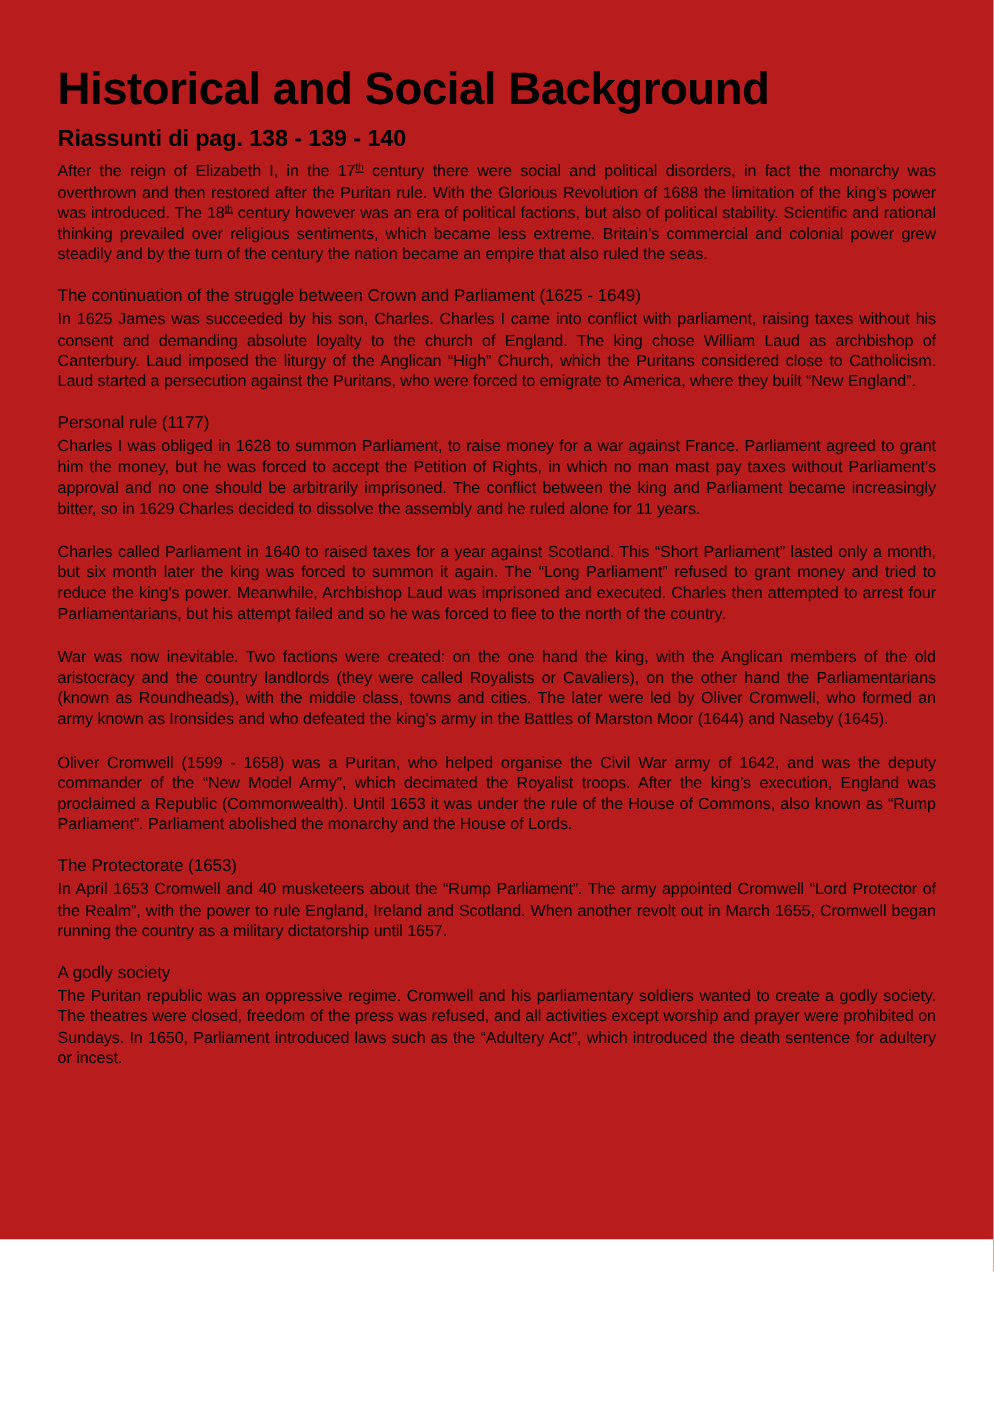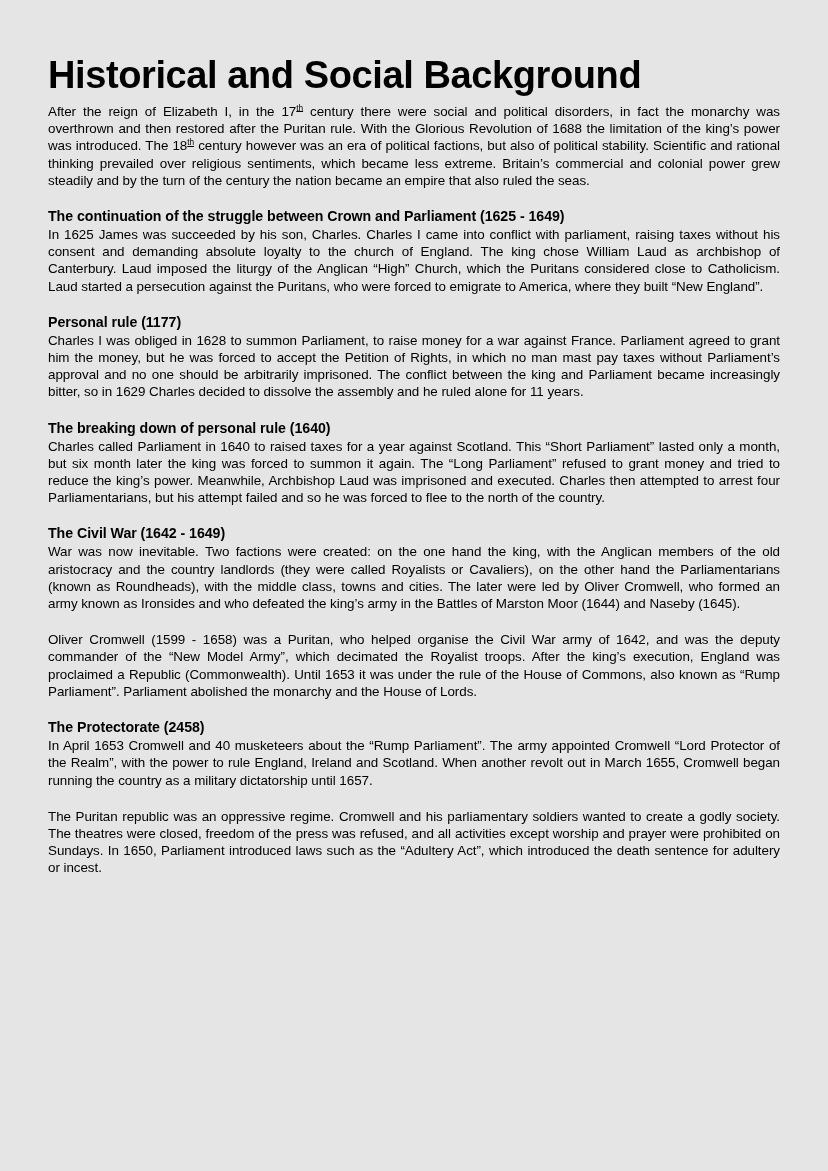--- a/index.html
+++ b/index.html
@@ -6,22 +6,22 @@
     margin: 0;
     padding: 0;
     background: #ffffff;
   }
   body {
     font-family: "Liberation Sans", sans-serif;
     color: #000000;
   }
   .page {
     width: 828px;
-    height: 1171px;
-    background: #e5e5e5;
+    height: 1033px;
+    background: #b91c1c;
     box-sizing: border-box;
     padding: 48px 48px 0 48px;
     position: relative;
     overflow: hidden;
   }
   .doc-title {
     font-size: 38px;
     font-weight: bold;
     line-height: 1.05;
     letter-spacing: -0.4px;
@@ -37,21 +37,21 @@
     padding: 0;
   }
   .section {
     margin-top: 19px;
   }
   .section.first {
     margin-top: 7px;
   }
   .section-heading {
     font-size: 14.2px;
-    font-weight: bold;
+    font-weight: normal;
     line-height: 1.2;
     letter-spacing: -0.05px;
     margin: 0 0 1px 0;
   }
   .section-body {
     font-size: 13.4px;
     line-height: 17.2px;
     text-align: justify;
     text-justify: inter-word;
     margin: 0;
@@ -64,46 +64,46 @@
     text-decoration: underline;
   }
 </style>
 </head>
 <body>
 
 <div class="page">
 
   <h1 class="doc-title">Historical and Social Background</h1>
 
+  <h2 class="doc-subtitle">Riassunti di pag. 138 - 139 - 140</h2>
 
   <div id="sections-container">
       <div class="section first">
         <p class="section-body">After the reign of Elizabeth I, in the 17<sup>th</sup> century there were social and political disorders, in fact the monarchy was overthrown and then restored after the Puritan rule. With the Glorious Revolution of 1688 the limitation of the king’s power was introduced. The 18<sup>th</sup> century however was an era of political factions, but also of political stability. Scientific and rational thinking prevailed over religious sentiments, which became less extreme. Britain’s commercial and colonial power grew steadily and by the turn of the century the nation became an empire that also ruled the seas.</p>
       </div>
       <div class="section">
         <h3 class="section-heading">The continuation of the struggle between Crown and Parliament (1625 - 1649)</h3>
         <p class="section-body">In 1625 James was succeeded by his son, Charles. Charles I came into conflict with parliament, raising taxes without his consent and demanding absolute loyalty to the church of England. The king chose William Laud as archbishop of Canterbury. Laud imposed the liturgy of the Anglican “High” Church, which the Puritans considered close to Catholicism. Laud started a persecution against the Puritans, who were forced to emigrate to America, where they built “New England”.</p>
       </div>
       <div class="section">
         <h3 class="section-heading">Personal rule (1177)</h3>
         <p class="section-body">Charles I was obliged in 1628 to summon Parliament, to raise money for a war against France. Parliament agreed to grant him the money, but he was forced to accept the Petition of Rights, in which no man mast pay taxes without Parliament’s approval and no one should be arbitrarily imprisoned. The conflict between the king and Parliament became increasingly bitter, so in 1629 Charles decided to dissolve the assembly and he ruled alone for 11 years.</p>
       </div>
       <div class="section">
-        <h3 class="section-heading">The breaking down of personal rule (1640)</h3>
         <p class="section-body">Charles called Parliament in 1640 to raised taxes for a year against Scotland. This “Short Parliament” lasted only a month, but six month later the king was forced to summon it again. The “Long Parliament” refused to grant money and tried to reduce the king’s power. Meanwhile, Archbishop Laud was imprisoned and executed. Charles then attempted to arrest four Parliamentarians, but his attempt failed and so he was forced to flee to the north of the country.</p>
       </div>
       <div class="section">
-        <h3 class="section-heading">The Civil War (1642 - 1649)</h3>
         <p class="section-body">War was now inevitable. Two factions were created: on the one hand the king, with the Anglican members of the old aristocracy and the country landlords (they were called Royalists or Cavaliers), on the other hand the Parliamentarians (known as Roundheads), with the middle class, towns and cities. The later were led by Oliver Cromwell, who formed an army known as Ironsides and who defeated the king’s army in the Battles of Marston Moor (1644) and Naseby (1645).</p>
       </div>
       <div class="section">
         <p class="section-body">Oliver Cromwell (1599 - 1658) was a Puritan, who helped organise the Civil War army of 1642, and was the deputy commander of the “New Model Army”, which decimated the Royalist troops. After the king’s execution, England was proclaimed a Republic (Commonwealth). Until 1653 it was under the rule of the House of Commons, also known as “Rump Parliament”. Parliament abolished the monarchy and the House of Lords.</p>
       </div>
       <div class="section">
-        <h3 class="section-heading">The Protectorate (2458)</h3>
+        <h3 class="section-heading">The Protectorate (1653)</h3>
         <p class="section-body">In April 1653 Cromwell and 40 musketeers about the “Rump Parliament”. The army appointed Cromwell “Lord Protector of the Realm”, with the power to rule England, Ireland and Scotland. When another revolt out in March 1655, Cromwell began running the country as a military dictatorship until 1657.</p>
       </div>
       <div class="section">
+        <h3 class="section-heading">A godly society</h3>
         <p class="section-body">The Puritan republic was an oppressive regime. Cromwell and his parliamentary soldiers wanted to create a godly society. The theatres were closed, freedom of the press was refused, and all activities except worship and prayer were prohibited on Sundays. In 1650, Parliament introduced laws such as the “Adultery Act”, which introduced the death sentence for adultery or incest.</p>
       </div>
     </div>
 
 </div>
 
 </body></html>

